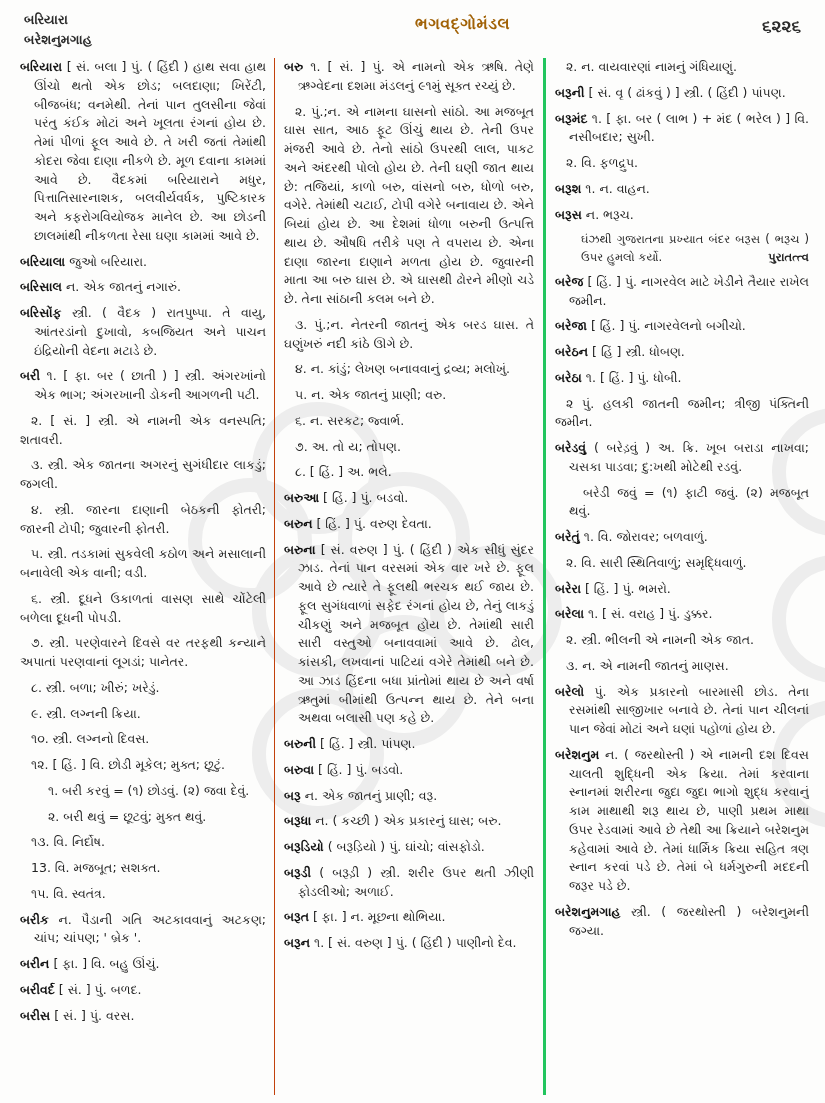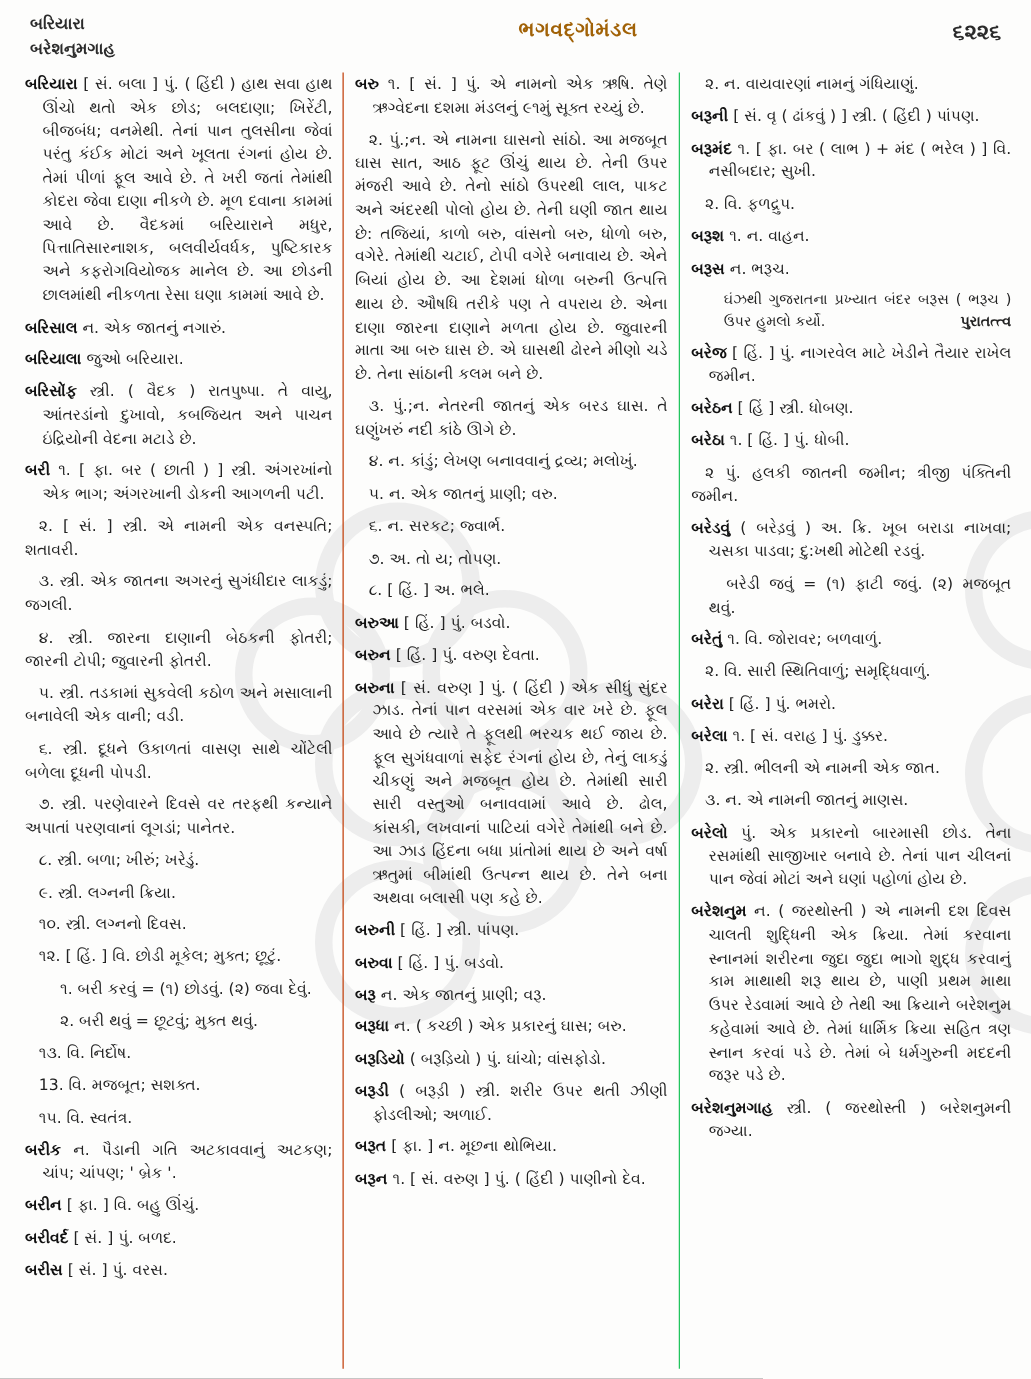--- a/index.html
+++ b/index.html
@@ -27,21 +27,21 @@
   }
   .col{
     box-sizing:border-box;
     font-size:12.5px;line-height:1.5;
     text-align:justify;
     overflow:hidden;
     height:100%;
   }
   .col-1{width:254px;padding-right:8px;}
   .col-2{width:269px;padding:0 9px;border-left:1px solid #c2410c;}
-  .col-3{flex:1;padding-left:9px;border-left:1px solid #22c55e;}
+  .col-3{flex:1;padding-left:9px;border-left:3px solid #22c55e;}
   .para{margin:0 0 7px 0;position:relative;z-index:1;}
   .para .head{font-weight:bold;color:#111;}
   .para.entry{padding-left:14px;text-indent:-14px;}
   .para.sense{padding-left:0;text-indent:11px;}
   .para.sub{padding-left:14px;text-indent:14px;}
   .para.quote{padding-left:26px;text-indent:0;font-size:11.5px;}
   .para.quote .source{float:right;font-weight:bold;}
 </style>
 </head>
 <body>
@@ -64,22 +64,22 @@
       <div>બરિયારા</div>
       <div>બરેશનુમગાહ</div>
     </div>
     <div class="page-title">ભગવદ્ગોમંડલ</div>
     <div class="page-number">૬૨૨૬</div>
   </div>
 
   <div class="body-cols">
     <section class="col col-1">
         <p class="para entry"><span class="head">બરિયારા</span> <span class="body-text">[ સં. બલા ] પું. ( હિંદી ) હાથ સવા હાથ ઊંચો થતો એક છોડ; બલદાણા; ખિરેંટી, બીજબંધ; વનમેથી. તેનાં પાન તુલસીના જેવાં પરંતુ કંઈક મોટાં અને ખૂલતા રંગનાં હોય છે. તેમાં પીળાં ફૂલ આવે છે. તે ખરી જતાં તેમાંથી કોદરા જેવા દાણા નીકળે છે. મૂળ દવાના કામમાં આવે છે. વૈદકમાં બરિયારાને મધુર, પિત્તાતિસારનાશક, બલવીર્યવર્ધક, પુષ્ટિકારક અને કફરોગવિયોજક માનેલ છે. આ છોડની છાલમાંથી નીકળતા રેસા ઘણા કામમાં આવે છે.</span></p>
+        <p class="para entry"><span class="head">બરિયાલા</span> <span class="body-text">જુઓ બરિયારા.</span></p>
         <p class="para entry"><span class="head">બરિસાલ</span> <span class="body-text">ન. એક જાતનું નગારું.</span></p>
-        <p class="para entry"><span class="head">બરિયાલા</span> <span class="body-text">જુઓ બરિયારા.</span></p>
         <p class="para entry"><span class="head">બરિસોંફ</span> <span class="body-text">સ્ત્રી. ( વૈદક ) રાતપુષ્પા. તે વાયુ, આંતરડાંનો દુખાવો, કબજિયત અને પાચન ઇંદ્રિયોની વેદના મટાડે છે.</span></p>
         <p class="para entry"><span class="head">બરી</span> <span class="body-text">૧. [ ફા. બર ( છાતી ) ] સ્ત્રી. અંગરખાંનો એક ભાગ; અંગરખાની ડોકની આગળની પટી.</span></p>
         <p class="para sense"> <span class="body-text">૨. [ સં. ] સ્ત્રી. એ નામની એક વનસ્પતિ; શતાવરી.</span></p>
         <p class="para sense"> <span class="body-text">૩. સ્ત્રી. એક જાતના અગરનું સુગંધીદાર લાકડું; જગલી.</span></p>
         <p class="para sense"> <span class="body-text">૪. સ્ત્રી. જારના દાણાની બેઠકની ફોતરી; જારની ટોપી; જુવારની ફોતરી.</span></p>
         <p class="para sense"> <span class="body-text">૫. સ્ત્રી. તડકામાં સુકવેલી કઠોળ અને મસાલાની બનાવેલી એક વાની; વડી.</span></p>
         <p class="para sense"> <span class="body-text">૬. સ્ત્રી. દૂધને ઉકાળતાં વાસણ સાથે ચોંટેલી બળેલા દૂધની પોપડી.</span></p>
         <p class="para sense"> <span class="body-text">૭. સ્ત્રી. પરણેવારને દિવસે વર તરફથી કન્યાને અપાતાં પરણવાનાં લૂગડાં; પાનેતર.</span></p>
         <p class="para sense"> <span class="body-text">૮. સ્ત્રી. બળા; ખીરું; ખરેડું.</span></p>
         <p class="para sense"> <span class="body-text">૯. સ્ત્રી. લગ્નની ક્રિયા.</span></p>
@@ -118,20 +118,21 @@
       </section>
     <section class="col col-3">
         <p class="para sense"> <span class="body-text">૨. ન. વાયવારણાં નામનું ગંધિયાણું.</span></p>
         <p class="para entry"><span class="head">બરૂની</span> <span class="body-text">[ સં. વૃ ( ઢાંકવું ) ] સ્ત્રી. ( હિંદી ) પાંપણ.</span></p>
         <p class="para entry"><span class="head">બરૂમંદ</span> <span class="body-text">૧. [ ફા. બર ( લાભ ) + મંદ ( ભરેલ ) ] વિ. નસીબદાર; સુખી.</span></p>
         <p class="para sense"> <span class="body-text">૨. વિ. ફળદ્રુપ.</span></p>
         <p class="para entry"><span class="head">બરૂશ</span> <span class="body-text">૧. ન. વાહન.</span></p>
         <p class="para entry"><span class="head">બરૂસ</span> <span class="body-text">ન. ભરૂચ.</span></p>
         <p class="para quote"> <span class="body-text">ઘંઝથી ગુજરાતના પ્રખ્યાત બંદર બરૂસ ( ભરૂચ ) ઉપર હુમલો કર્યો.</span><span class="source">પુરાતત્ત્વ</span></p>
         <p class="para entry"><span class="head">બરેજ</span> <span class="body-text">[ હિં. ] પું. નાગરવેલ માટે ખેડીને તૈયાર રાખેલ જમીન.</span></p>
+        <p class="para entry"><span class="head">બરેજા</span> <span class="body-text">[ હિં. ] પું. નાગરવેલનો બગીચો.</span></p>
         <p class="para entry"><span class="head">બરેઠન</span> <span class="body-text">[ હિં ] સ્ત્રી. ધોબણ.</span></p>
         <p class="para entry"><span class="head">બરેઠા</span> <span class="body-text">૧. [ હિં. ] પું. ધોબી.</span></p>
         <p class="para sense"> <span class="body-text">૨ પું. હલકી જાતની જમીન; ત્રીજી પંક્તિની જમીન.</span></p>
         <p class="para entry"><span class="head">બરેડવું</span> <span class="body-text">( બરેડ઼વું ) અ. ક્રિ. ખૂબ બરાડા નાખવા; ચસકા પાડવા; દુ:ખથી મોટેથી રડવું.</span></p>
         <p class="para sub"> <span class="body-text">બરેડી જવું = (૧) ફાટી જવું. (૨) મજબૂત થવું.</span></p>
         <p class="para entry"><span class="head">બરેતું</span> <span class="body-text">૧. વિ. જોરાવર; બળવાળું.</span></p>
         <p class="para sense"> <span class="body-text">૨. વિ. સારી સ્થિતિવાળું; સમૃદ્ધિવાળું.</span></p>
         <p class="para entry"><span class="head">બરેરા</span> <span class="body-text">[ હિં. ] પું. ભમરો.</span></p>
         <p class="para entry"><span class="head">બરેલા</span> <span class="body-text">૧. [ સં. વરાહ ] પું. ડુક્કર.</span></p>
         <p class="para sense"> <span class="body-text">૨. સ્ત્રી. ભીલની એ નામની એક જાત.</span></p>

